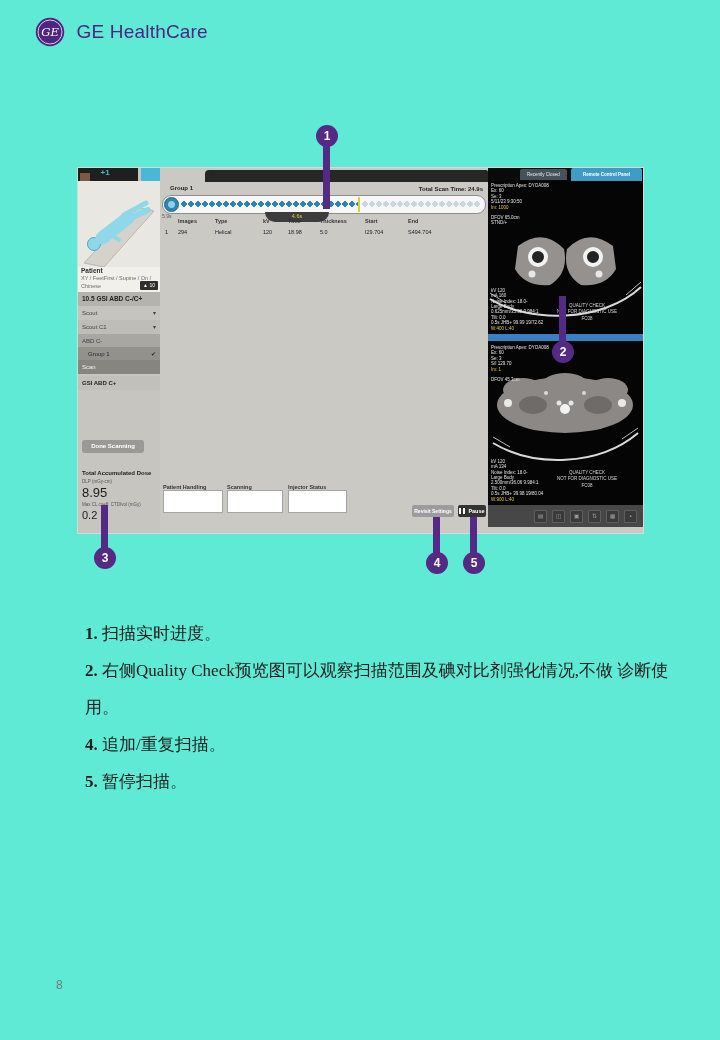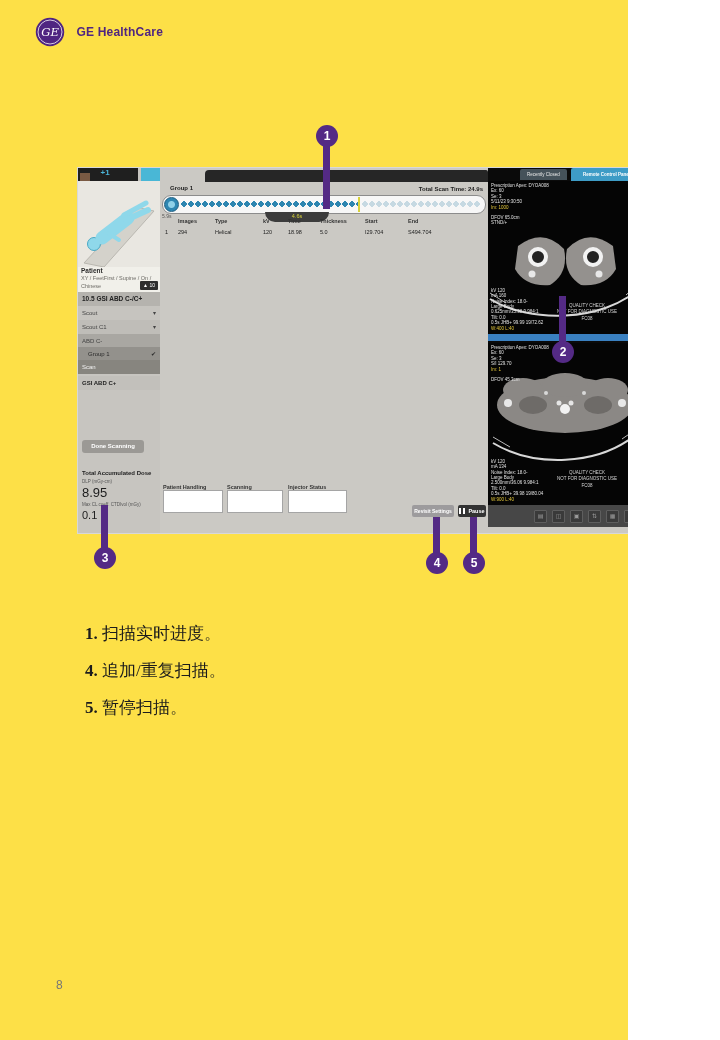--- a/index.html
+++ b/index.html
@@ -1,20 +1,20 @@
 <!DOCTYPE html>
 <html><head>
 <meta charset="utf-8">
 <style>
   html,body{margin:0;padding:0;background:#fff;}
-  .page{position:relative;width:628px;height:1040px;background:#fde047;overflow:hidden;
+  .page{position:relative;width:720px;height:1040px;background:#5eead4;overflow:hidden;
         font-family:"Liberation Sans",sans-serif;color:#1a1a1a;}
   .abs{position:absolute;}
   
-  .brand-txt{font-size:12px;font-weight:bold;color:#4f2581;letter-spacing:.2px;}
+  .brand-txt{font-size:19px;font-weight:normal;color:#4f2581;letter-spacing:.2px;}
   .title{font-size:26px;font-weight:bold;color:#4f2581;letter-spacing:1px;margin:0;}
   
   .shot{background:#cbc9c4;box-shadow:0 0 0 1px #d8d8d8;}
   
   .sb{background:#c7c5c0;overflow:hidden;}
   .sb-top{background:#1f1f1f;}
   .photo{width:10px;height:9px;background:#7a5a43;display:inline-block;margin:2px 0 0 2px;}
   .addp{color:#4ab4d8;font-weight:bold;font-size:8px;margin-left:6px;vertical-align:top;}
   .ptxt{font-size:5.5px;color:#6d6b66;line-height:8px;}
   .plabel{font-size:6.5px;font-weight:bold;color:#2c2c2c;}
@@ -136,21 +136,21 @@
         <span>GSI ABD C+</span>
         <span></span>
       </div>
 
       <div class="done-btn abs" style="left:4px;top:272px;width:62px;height:13px;">Done Scanning</div>
 
       <div class="dose-t abs" style="left:4px;top:302px;">Total Accumulated Dose</div>
       <div class="dose-s abs" style="left:4px;top:311px;">DLP (mGy-cm)</div>
       <div class="dose-v abs" style="left:4px;top:317px;">8.95</div>
       <div class="dose-s abs" style="left:4px;top:334px;">Max CL coeff. CTDIvol (mGy)</div>
-      <div class="dose-v abs" style="left:4px;top:341px;font-size:11px;">0.1</div>
+      <div class="dose-v abs" style="left:4px;top:341px;font-size:11px;">0.2</div>
     </div>
 
     <div class="mn abs" style="left:82px;top:0;width:328px;height:365px;">
       <div class="darkstrip abs" style="left:45px;top:2px;width:283px;height:12px;"></div>
       <div class="lbl6 abs" style="left:10px;top:17px;">Group 1</div>
       <div class="lbl6 abs" style="right:5px;top:18px;">Total Scan Time: 24.9s</div>
 
       <div class="track abs" style="left:2px;top:27px;width:322px;height:17px;">
         <div class="knob abs" style="left:1px;top:1px;"></div>
         <div class="wave abs" style="left:17px;top:3px;width:178px;height:11px;"></div>
@@ -291,18 +291,19 @@
   <div class="stem abs" style="left:433px;top:517px;height:40px;"></div>
   <div class="stem abs" style="left:470px;top:517px;height:40px;"></div>
   <div class="co abs" style="left:316px;top:125px;">1</div>
   <div class="co abs" style="left:552px;top:341px;">2</div>
   <div class="co abs" style="left:94px;top:547px;">3</div>
   <div class="co abs" style="left:426px;top:552px;">4</div>
   <div class="co abs" style="left:463px;top:552px;">5</div>
 
   <div class="notes abs" style="left:85px;top:615px;width:585px;font-family:Liberation Serif, serif;">
     <div><b>1.</b> <span>扫描实时进度。</span></div>
+    <div><b>2.</b> <span>右侧Quality Check预览图可以观察扫描范围及碘对比剂强化情况,不做 诊断使用。</span></div>
     <div><b>4.</b> <span>追加/重复扫描。</span></div>
     <div><b>5.</b> <span>暂停扫描。</span></div>
   </div>
 
   <div class="pnum abs" style="left:56px;top:978px;">8</div>
 </div>
 
 </body></html>

